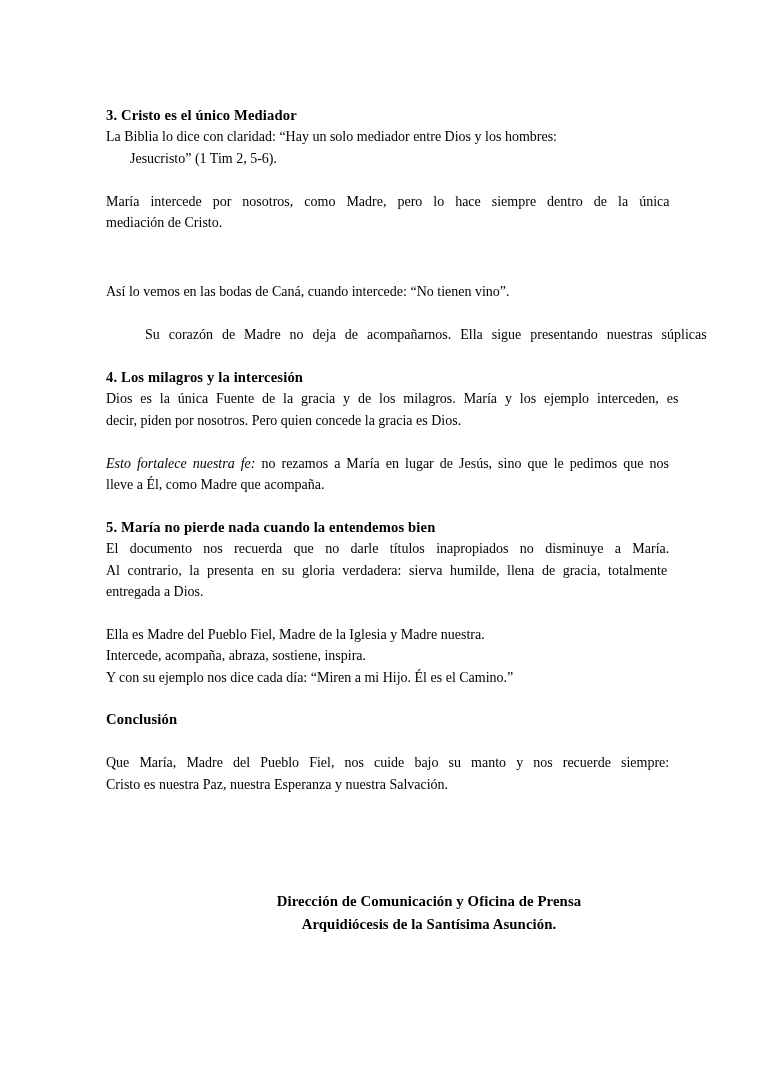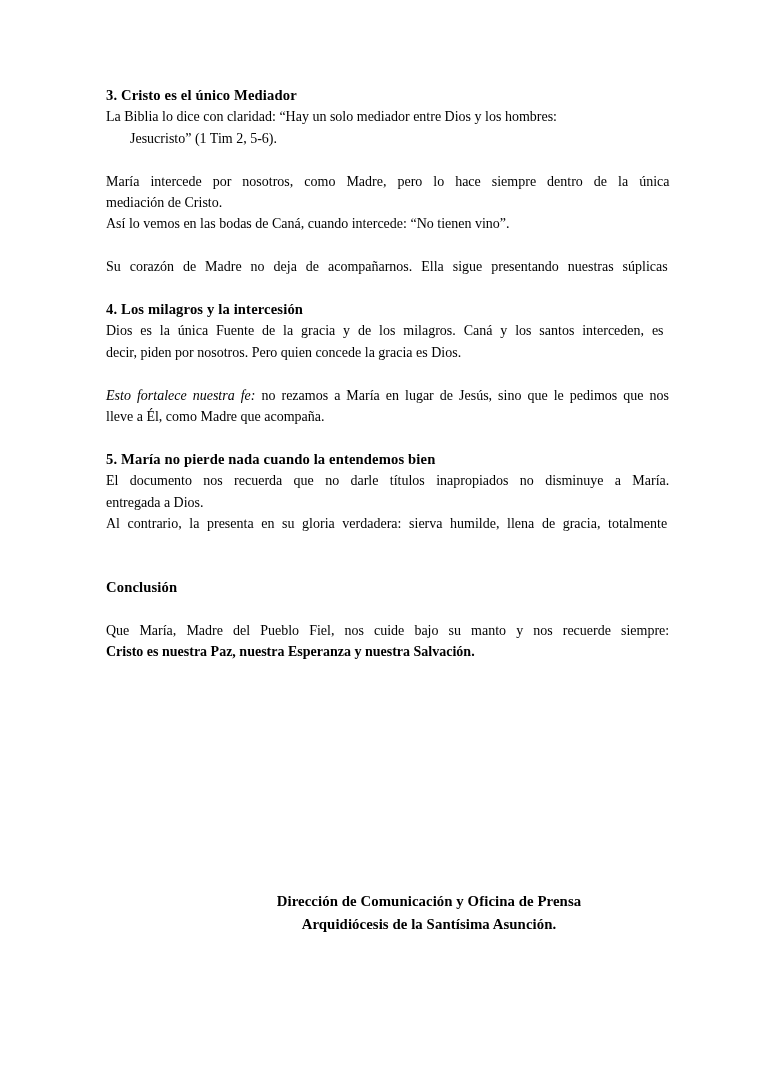--- a/index.html
+++ b/index.html
@@ -21,21 +21,21 @@
     width: 770px;
     height: 1089px;
     box-sizing: border-box;
     background: #ffffff;
     overflow: hidden;
   }
 
   .content {
     position: absolute;
     left: 106px;
-    top: 85px;
+    top: 105px;
     width: 590px;
   }
 
   .sec-heading {
     font-weight: bold;
     font-size: 14.6px;
     line-height: 21.4px;
     margin: 0;
     text-align: left;
     letter-spacing: 0.01em;
@@ -57,21 +57,21 @@
 
   .gap {
     height: 21.4px;
   }
 
   .it {
     font-style: italic;
   }
 
   .bd {
-    font-weight: bold;
+    font-weight: normal;
   }
 
   .footer {
     position: absolute;
     left: 0;
     top: 890px;
     width: 770px;
     text-align: center;
     padding-left: 44px;
   }
@@ -95,57 +95,62 @@
     <p class="para">
       <span class="ln" style="white-space: pre; display: block;">La Biblia lo dice con claridad: “Hay un solo mediador entre Dios y los hombres:</span>
       <span class="ln" style="white-space: pre; margin-left: 24px;">Jesucristo” (1 Tim 2, 5-6).</span>
     </p>
 
     <div class="gap"></div>
 
     <p class="para">
       <span class="ln" style="white-space: pre; display: block; word-spacing: 7.48918px;">María intercede por nosotros, como Madre, pero lo hace siempre dentro de la única</span>
       <span class="ln" style="white-space: pre; display: block;">mediación de Cristo.</span>
-      <span class="ln" style="white-space: pre;">Así lo vemos en las bodas de Caná, cuando intercede: “No tienen vino”.</span>
+      <span class="ln" style="white-space: pre; margin-top: 48px;">Así lo vemos en las bodas de Caná, cuando intercede: “No tienen vino”.</span>
     </p>
 
     <div class="gap"></div>
 
     <p class="para">
-      <span class="ln" style="white-space: pre; display: block; word-spacing: 5.4401px;">Su corazón de Madre no deja de acompañarnos. Ella sigue presentando nuestras súplicas</span>
+      <span class="ln" style="white-space: pre; display: block; word-spacing: 5.4401px; margin-left: 39px;">Su corazón de Madre no deja de acompañarnos. Ella sigue presentando nuestras súplicas</span>
     </p>
 
     <div class="gap"></div>
 
     <h2 class="sec-heading">4. Los milagros y la intercesión</h2>
 
     <p class="para">
-      <span class="ln" style="white-space: pre; display: block; word-spacing: 4.37132px;">Dios es la única Fuente de la gracia y de los milagros. Caná y los santos interceden, es</span>
+      <span class="ln" style="white-space: pre; display: block; word-spacing: 4.37132px;">Dios es la única Fuente de la gracia y de los milagros. María y los ejemplo interceden, es</span>
       <span class="ln" style="white-space: pre; font-family: Liberation Serif, serif;">decir, piden por nosotros. Pero quien concede la gracia es Dios.</span>
     </p>
 
     <div class="gap"></div>
 
     <p class="para">
       <span class="ln" style="white-space: pre; display: block; word-spacing: 2.51103px;"><span class="it">Esto fortalece nuestra fe:</span><span> no rezamos a María en lugar de Jesús, sino que le pedimos que nos</span></span>
       <span class="ln" style="white-space: pre;">lleve a Él, como Madre que acompaña.</span>
     </p>
 
     <div class="gap"></div>
 
     <h2 class="sec-heading">5. María no pierde nada cuando la entendemos bien</h2>
 
     <p class="para">
       <span class="ln" style="white-space: pre; display: block; word-spacing: 7.83464px;">El documento nos recuerda que no darle títulos inapropiados no disminuye a María.</span>
+      <span class="ln" style="white-space: pre; display: block; word-spacing: 4.10938px;">Al contrario, la presenta en su gloria verdadera: sierva humilde, llena de gracia, totalmente</span>
       <span class="ln" style="white-space: pre;">entregada a Dios.</span>
-      <span class="ln" style="white-space: pre; display: block; word-spacing: 4.10938px;">Al contrario, la presenta en su gloria verdadera: sierva humilde, llena de gracia, totalmente</span>
     </p>
 
     <div class="gap"></div>
 
+    <p class="para">
+      <span class="ln" style="white-space: pre; display: block;">Ella es Madre del Pueblo Fiel, Madre de la Iglesia y Madre nuestra.</span>
+      <span class="ln" style="white-space: pre; display: block;">Intercede, acompaña, abraza, sostiene, inspira.</span>
+      <span class="ln" style="white-space: pre;">Y con su ejemplo nos dice cada día: “Miren a mi Hijo. Él es el Camino.”</span>
+    </p>
 
     <div class="gap"></div>
 
     <h2 class="sec-heading">Conclusión</h2>
 
 
     <div class="gap"></div>
 
     <p class="para">
       <span class="ln" style="white-space: pre; display: block; word-spacing: 6.5692px;">Que María, Madre del Pueblo Fiel, nos cuide bajo su manto y nos recuerde siempre:</span>

